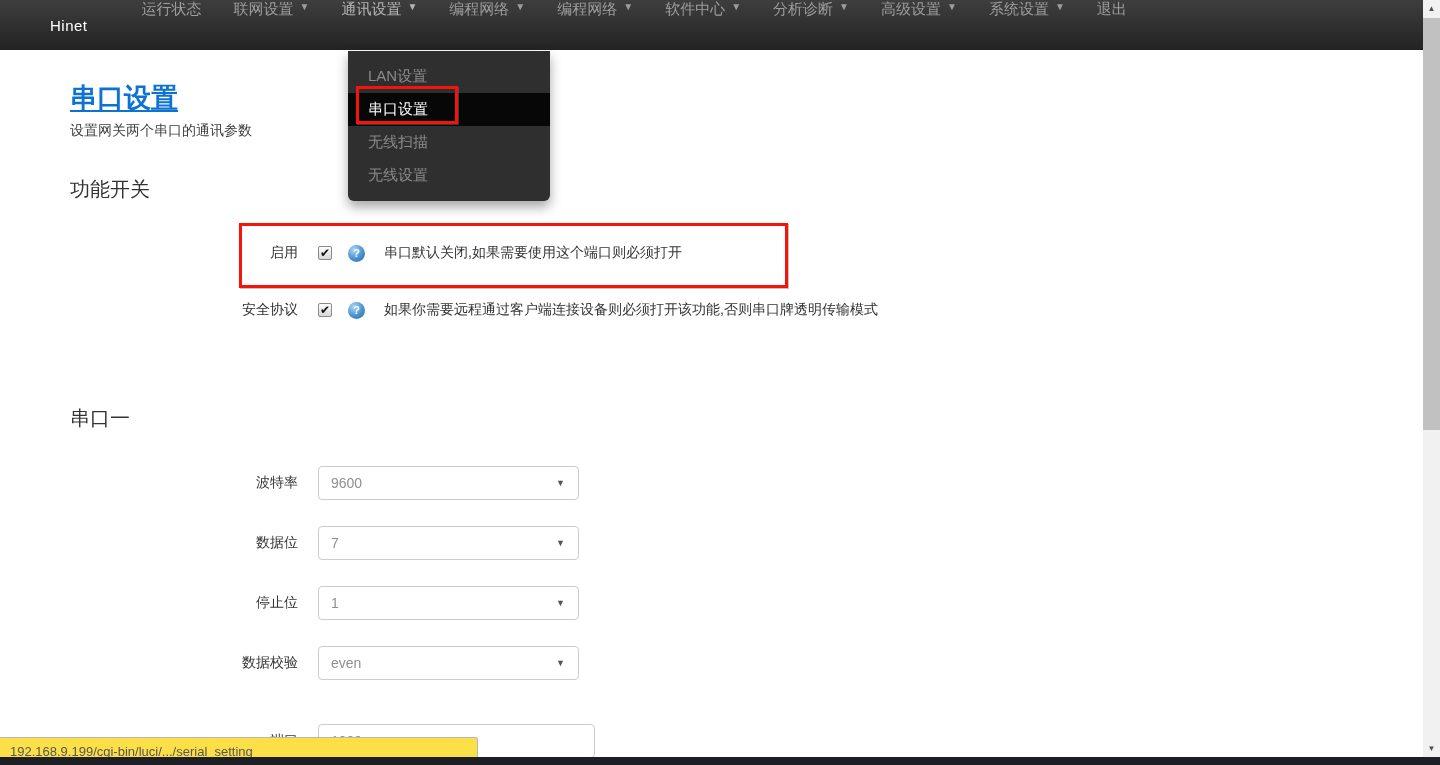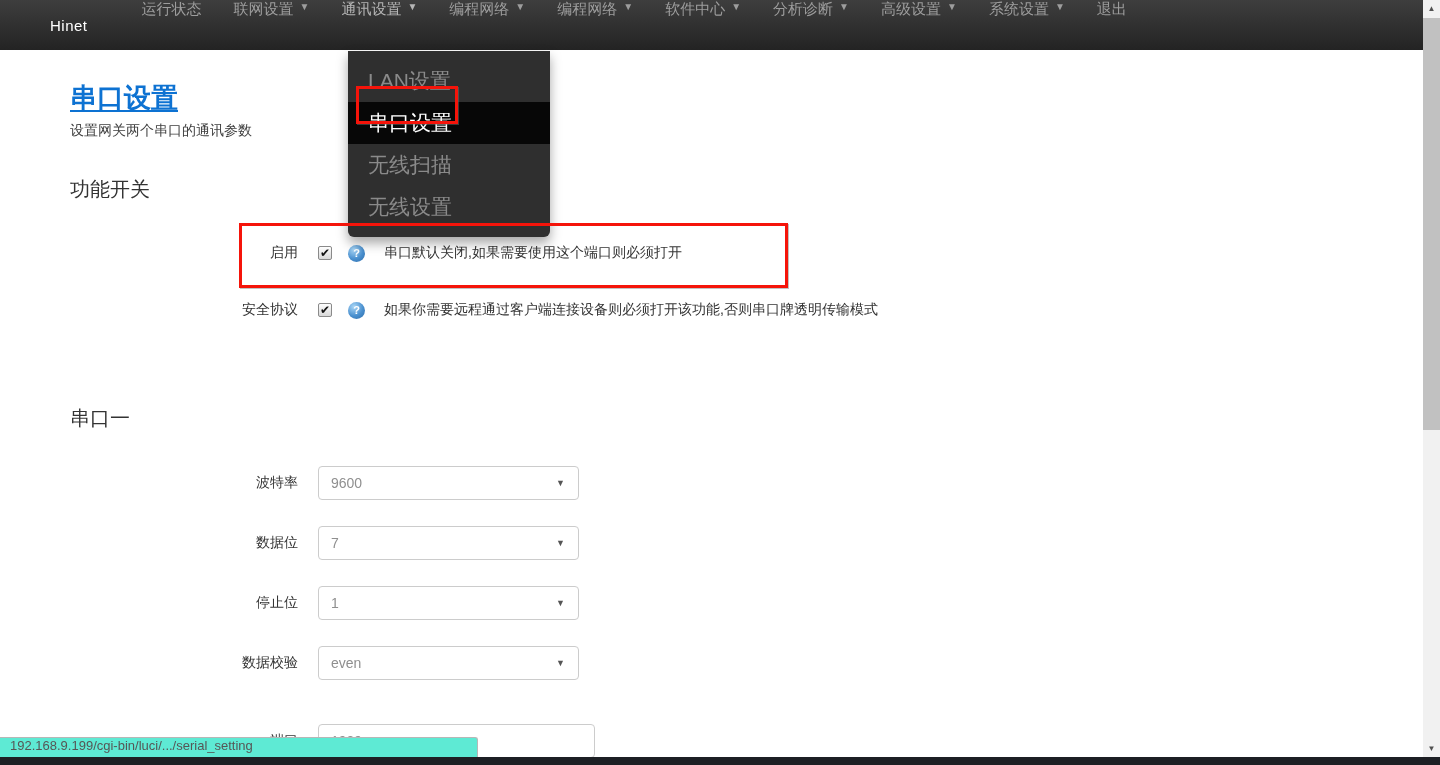--- a/index.html
+++ b/index.html
@@ -23,21 +23,21 @@
   }
   .nav-item.open { color:#b5b5b5; }
   .nav-caret { font-size:10px; line-height:1; margin-top:2px; }
 
   
   .dropdown {
     position:absolute; left:348px; top:51px; width:202px;
     background:#2f2f2f; border-radius:0 0 6px 6px; padding:9px 0;
     box-shadow:0 6px 12px rgba(0,0,0,.35); z-index:20;
   }
-  .dropdown-item { color:#8a8a8a; font-size:21px; padding:7px 20px; cursor:pointer; }
+  .dropdown-item { color:#8a8a8a; font-size:15px; padding:7px 20px; cursor:pointer; }
   .dropdown-item.active { background:#070707; color:#fff; }
 
   
   .annot { position:absolute; border:3px solid #f5140a; z-index:30; box-shadow:1px 1px 0 rgba(120,120,120,.45); }
   .annot-menu { left:356px; top:86px;  width:102px; height:38px; }
   .annot-row  { left:239px; top:223px; width:549px; height:65px; }
 
   
   .page-title {
     position:absolute; left:70px; top:80px;
@@ -84,23 +84,23 @@
   .text-input {
     margin-left:20px; width:277px; height:34px;
     border:1px solid #ccc; border-radius:4px; background:#fff;
     padding:0 12px; font-size:14px; color:#8f8f8f; outline:none;
     font-family:"Liberation Sans","DejaVu Sans",sans-serif;
   }
 
   
   .status-tip {
     position:absolute; left:-1px; top:737px; width:479px; height:22px;
-    background:#5eead4; border:1px solid #b7b7b7; border-bottom:none;
+    background:#fde047; border:1px solid #b7b7b7; border-bottom:none;
     border-top-right-radius:3px; z-index:40;
-    display:flex; align-items:flex-start; padding:0 10px;
+    display:flex; align-items:flex-end; padding:0 10px;
     font-size:13px; color:#565656;
   }
 
   
   .scrollbar {
     position:absolute; left:1423px; top:0; width:17px; height:757px;
     background:#f1f1f1; z-index:35;
   }
   .sb-btn {
     position:absolute; left:0; width:17px; height:17px;

